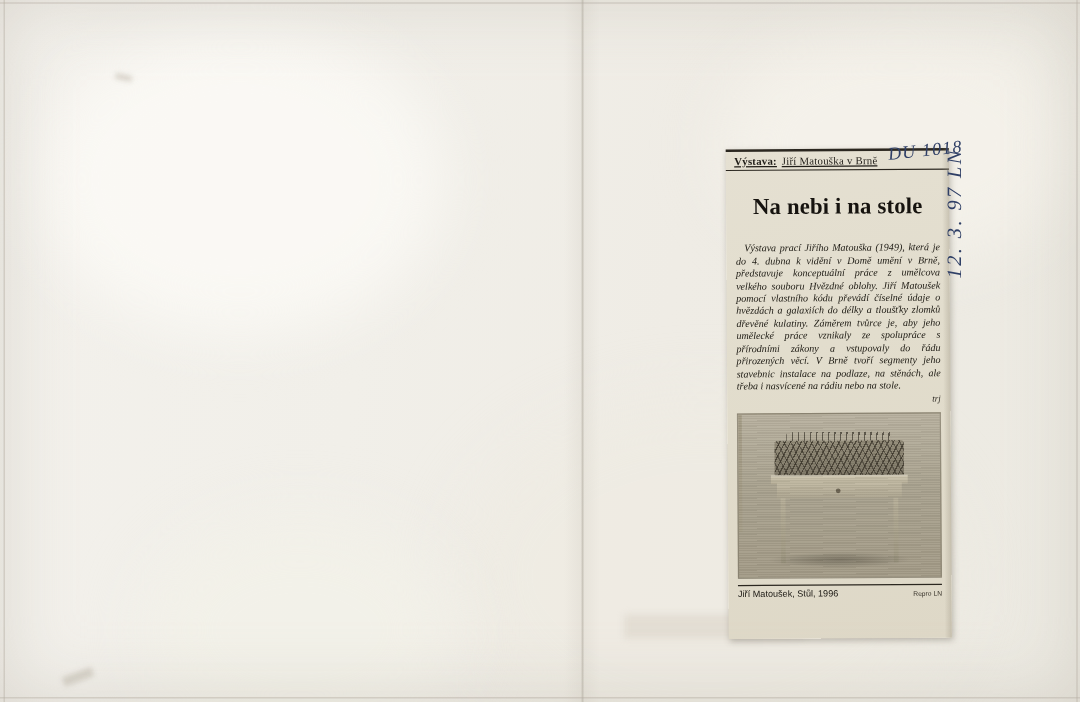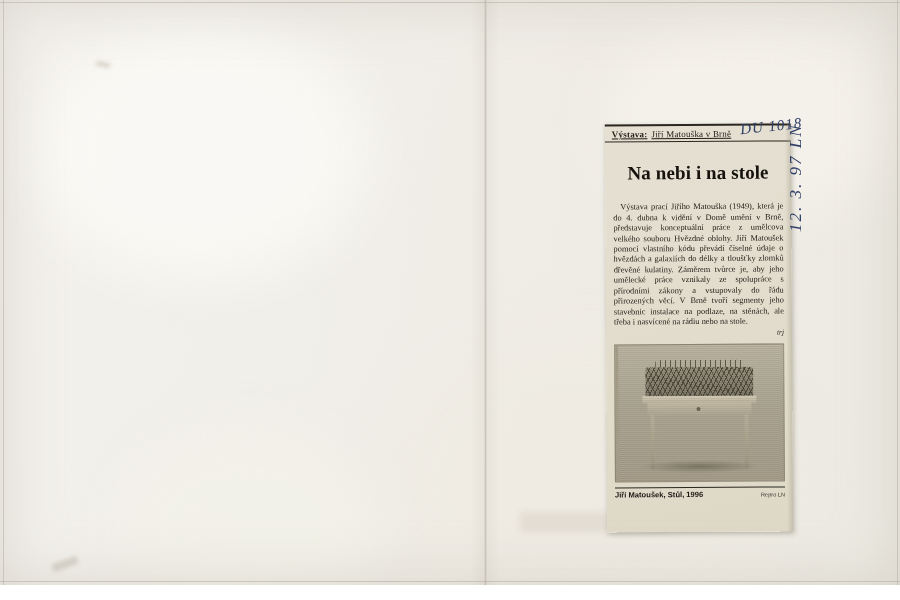--- a/index.html
+++ b/index.html
@@ -150,21 +150,21 @@
   #body {
     padding: 0 8px 0 8px;
     font-family: "Liberation Serif", serif;
     font-size: 8.4px;
     line-height: 10.4px;
     color: #232019;
     text-align: justify;
     hyphens: none;
   }
   #body p { margin: 0; text-indent: 0; }
-  #body .first-indent { text-indent: 7px; }
+  #body .first-indent { text-indent: 7px; font-style: italic; }
   #sig {
     text-align: right;
     font-size: 7.5px;
     font-style: italic;
     color: #2a2620;
     padding: 1px 8px 0 0;
   }
 
   
   #photo-wrap {
@@ -259,21 +259,21 @@
   #caption {
     display: flex;
     justify-content: space-between;
     align-items: baseline;
     margin: 5px 8px 0 8px;
     border-top: 1px solid #2b2720;
     padding-top: 2px;
   }
   #caption .cap-main {
     font-family: "Liberation Sans", sans-serif;
-    font-weight: bold;
+    font-weight: normal;
     font-size: 7.6px;
     color: #1b1813;
   }
   #caption .cap-credit {
     font-family: "Liberation Sans", sans-serif;
     font-size: 5.6px;
     color: #3a352c;
   }
 
   

